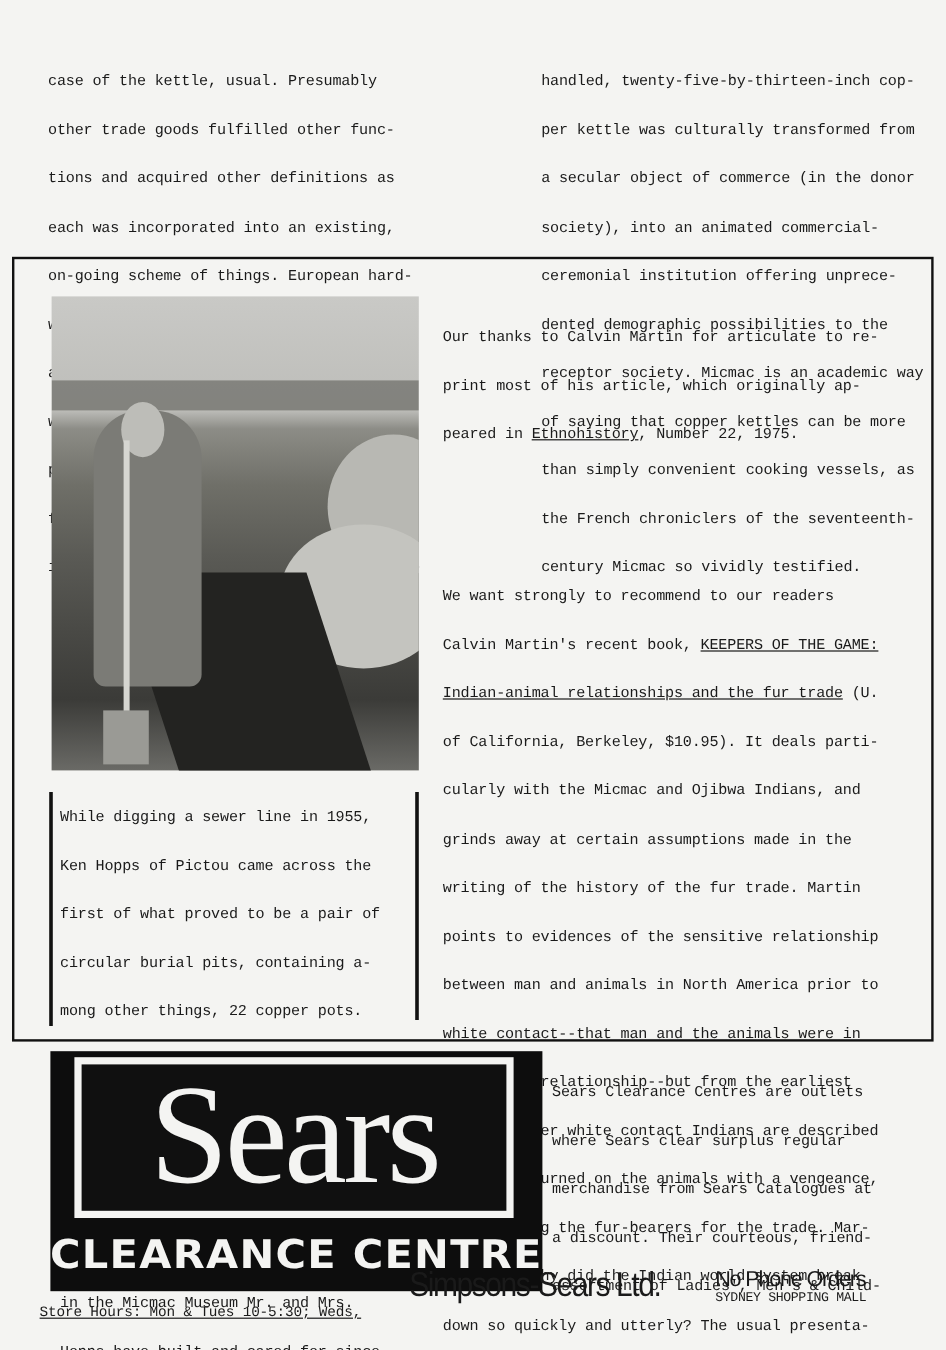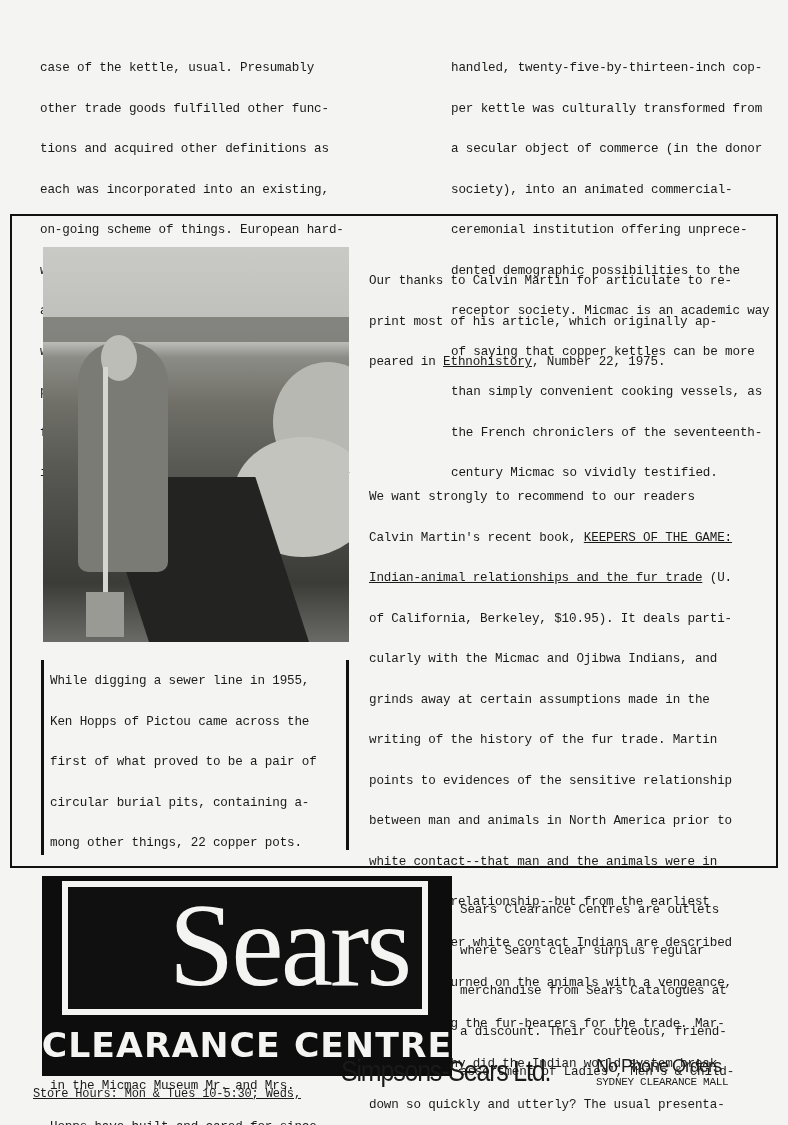--- a/index.html
+++ b/index.html
@@ -37,21 +37,21 @@
 
   #caption { left: 50px; top: 648px; }
   #caption-bar-left { left: 41px; top: 660px; width: 3px; height: 195px; background: #111; }
   #caption-bar-right { left: 346px; top: 660px; width: 3px; height: 190px; background: #111; }
 
   #col-right { left: 369px; top: 221px; }
   .para-gap { height: 13.5px; }
 
   #sears-logo-box { left: 42px; top: 876px; width: 410px; height: 200px; background: #0d0d0d; }
   #sears-inner { left: 62px; top: 881px; width: 366px; height: 134px; border: 6px solid #f4f4f2; box-sizing: border-box; background: #101010; }
-  #sears-word { left: 62px; top: 881px; width: 366px; height: 134px; text-align: center; color: #f4f4f2; font-family: "Liberation Serif", "DejaVu Serif", serif; font-size: 118px; line-height: 130px; letter-spacing: -3px; margin-left: 44px; }
+  #sears-word { left: 62px; top: 881px; width: 366px; height: 134px; text-align: center; color: #f4f4f2; font-family: "Liberation Serif", "DejaVu Serif", serif; font-size: 118px; line-height: 130px; letter-spacing: -3px; }
   #clearance-centre { left: 44px; top: 1026px; width: 406px; text-align: center; color: #f4f4f2; font-family: "DejaVu Sans", sans-serif; font-weight: bold; font-size: 33px; line-height: 40px; letter-spacing: 1px; transform: scaleX(1.05); }
 
   #sears-description { left: 460px; top: 877px; }
 
   #store-hours { left: 33px; top: 1062px; font-size: 12px; line-height: 13px; }
   #simpsons-sears { left: 341px; top: 1055px; font-family: "Liberation Sans", "DejaVu Sans", sans-serif; font-size: 25px; letter-spacing: -1.2px; transform: scaleY(1.15); transform-origin: top left; }
   #no-phone-orders { left: 596px; top: 1056px; font-family: "Liberation Sans", "DejaVu Sans", sans-serif; font-size: 18px; letter-spacing: -1px; }
   #shopping-mall { left: 596px; top: 1076px; font-family: "Liberation Mono", monospace; font-size: 11px; letter-spacing: -0.3px; }
 </style>
 </head>
@@ -173,13 +173,13 @@
   
   
 </div>
 
 <div id="store-hours" class="abs tt">
   <div class="u">Store Hours: Mon &amp; Tues 10-5:30; Weds,</div>
   
 </div>
 <div id="simpsons-sears" class="abs">Simpsons-Sears Ltd.</div>
 <div id="no-phone-orders" class="abs">No Phone Orders</div>
-<div id="shopping-mall" class="abs">SYDNEY CLEARANCE MALL</div>
+<div id="shopping-mall" class="abs">SYDNEY SHOPPING MALL</div>
 
 </body></html>

